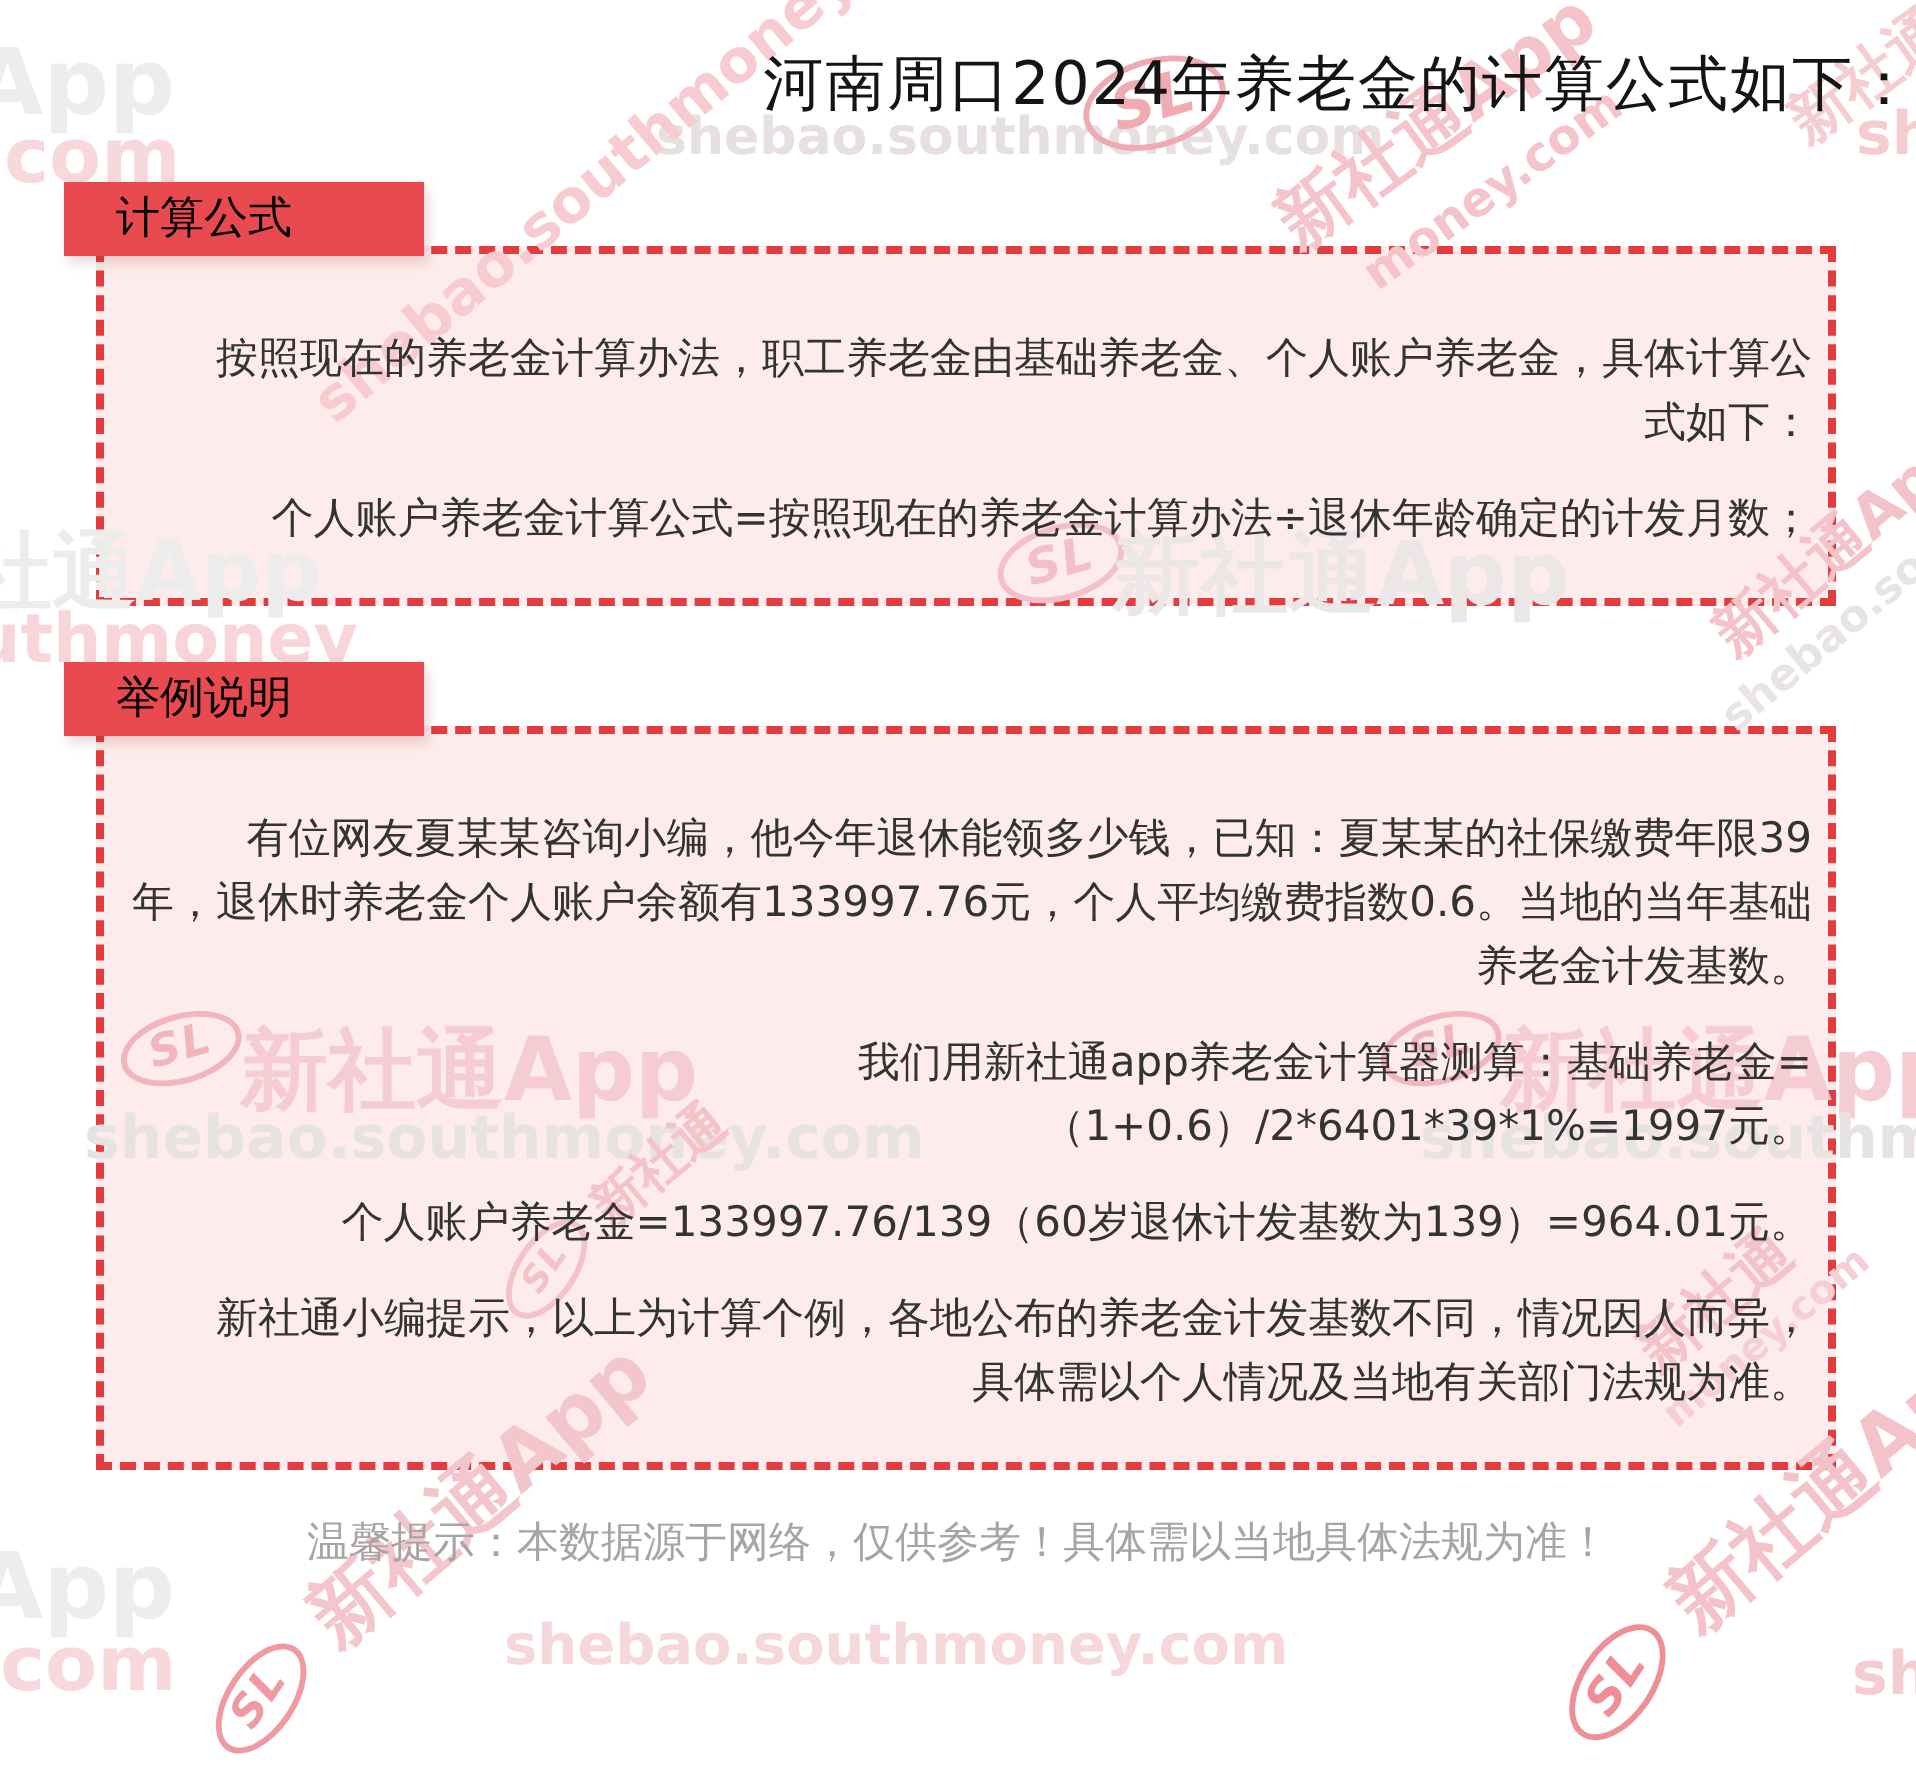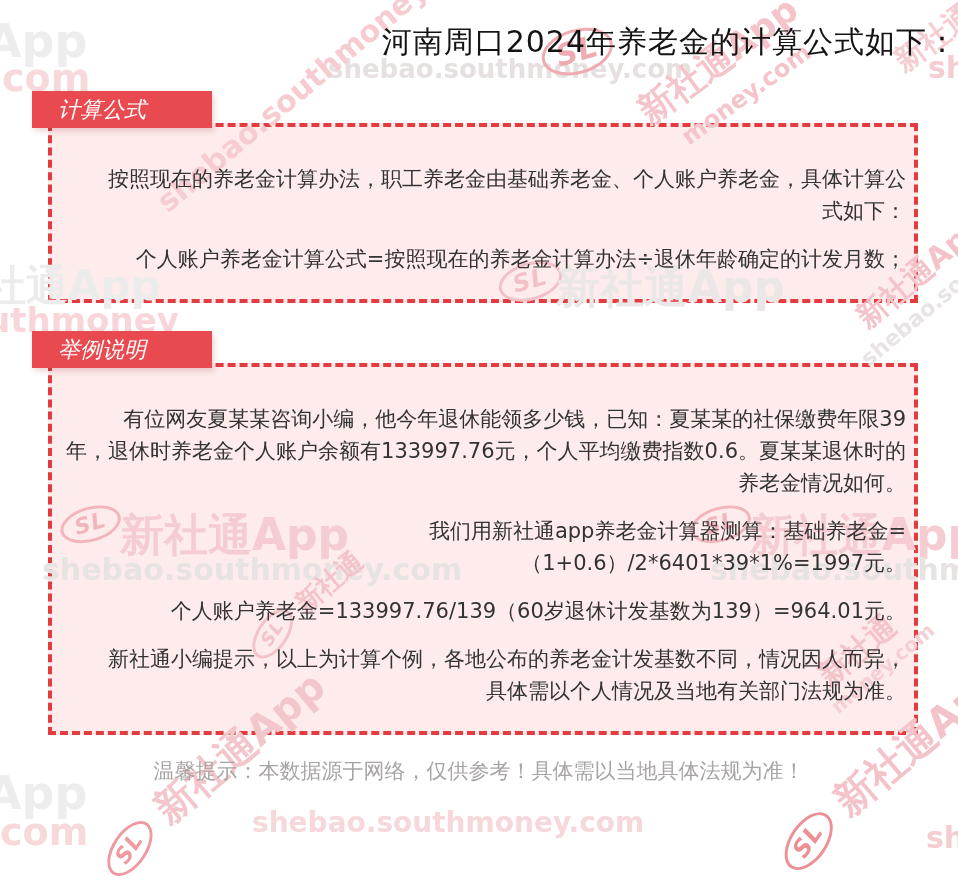--- a/index.html
+++ b/index.html
@@ -8,23 +8,22 @@
     font-family:"DejaVu Sans","Liberation Sans",sans-serif;
   }
   
   .title{
     position:relative;z-index:2;margin:22px 0 0;text-align:right;
     font-size:30px;font-weight:normal;color:#141414;letter-spacing:1px;
   }
   .tab{
     position:relative;z-index:3;margin:28px 0 0 32px;width:180px;height:37px;
     line-height:37px;padding-left:26px;box-sizing:border-box;
-    background:#e94a50;color:#ffffff;font-size:22px;
+    background:#e94a50;color:#000000;font-size:22px;
     box-shadow:2px 3px 6px rgba(120,20,20,0.18);
-    font-style:italic;
   }
   .box{
     position:relative;margin:-5px 40px 0 48px;border:4px dashed #e23c3e;
     background:#fdeceb;padding:36px 8px 24px;
   }
   .box p{
     position:relative;z-index:2;margin:0 0 16px;font-size:21px;line-height:32px;
     color:#333333;text-indent:2em;text-align:right;
   }
   .box p:last-child{margin-bottom:0;}
@@ -125,20 +124,20 @@
   <div class="tab">计算公式</div>
   <div class="box">
     <p>按照现在的养老金计算办法，职工养老金由基础养老金、个人账户养老金，具体计算公式如下：</p>
     <p>个人账户养老金计算公式=按照现在的养老金计算办法÷退休年龄确定的计发月数；</p>
   </div>
 </section>
 
 <section>
   <div class="tab">举例说明</div>
   <div class="box">
-    <p>有位网友夏某某咨询小编，他今年退休能领多少钱，已知：夏某某的社保缴费年限39年，退休时养老金个人账户余额有133997.76元，个人平均缴费指数0.6。夏某某退休时的养老金情况如何。</p>
+    <p>有位网友夏某某咨询小编，他今年退休能领多少钱，已知：夏某某的社保缴费年限39年，退休时养老金个人账户余额有133997.76元，个人平均缴费指数0.6。当地的当年基础养老金计发基数。</p>
     <p>我们用新社通app养老金计算器测算：基础养老金=（1+0.6）/2*6401*39*1%=1997元。</p>
     <p>个人账户养老金=133997.76/139（60岁退休计发基数为139）=964.01元。</p>
     <p>新社通小编提示，以上为计算个例，各地公布的养老金计发基数不同，情况因人而异，具体需以个人情况及当地有关部门法规为准。</p>
   </div>
 </section>
 
 <div class="footer">温馨提示：本数据源于网络，仅供参考！具体需以当地具体法规为准！</div>
 
 </body></html>

